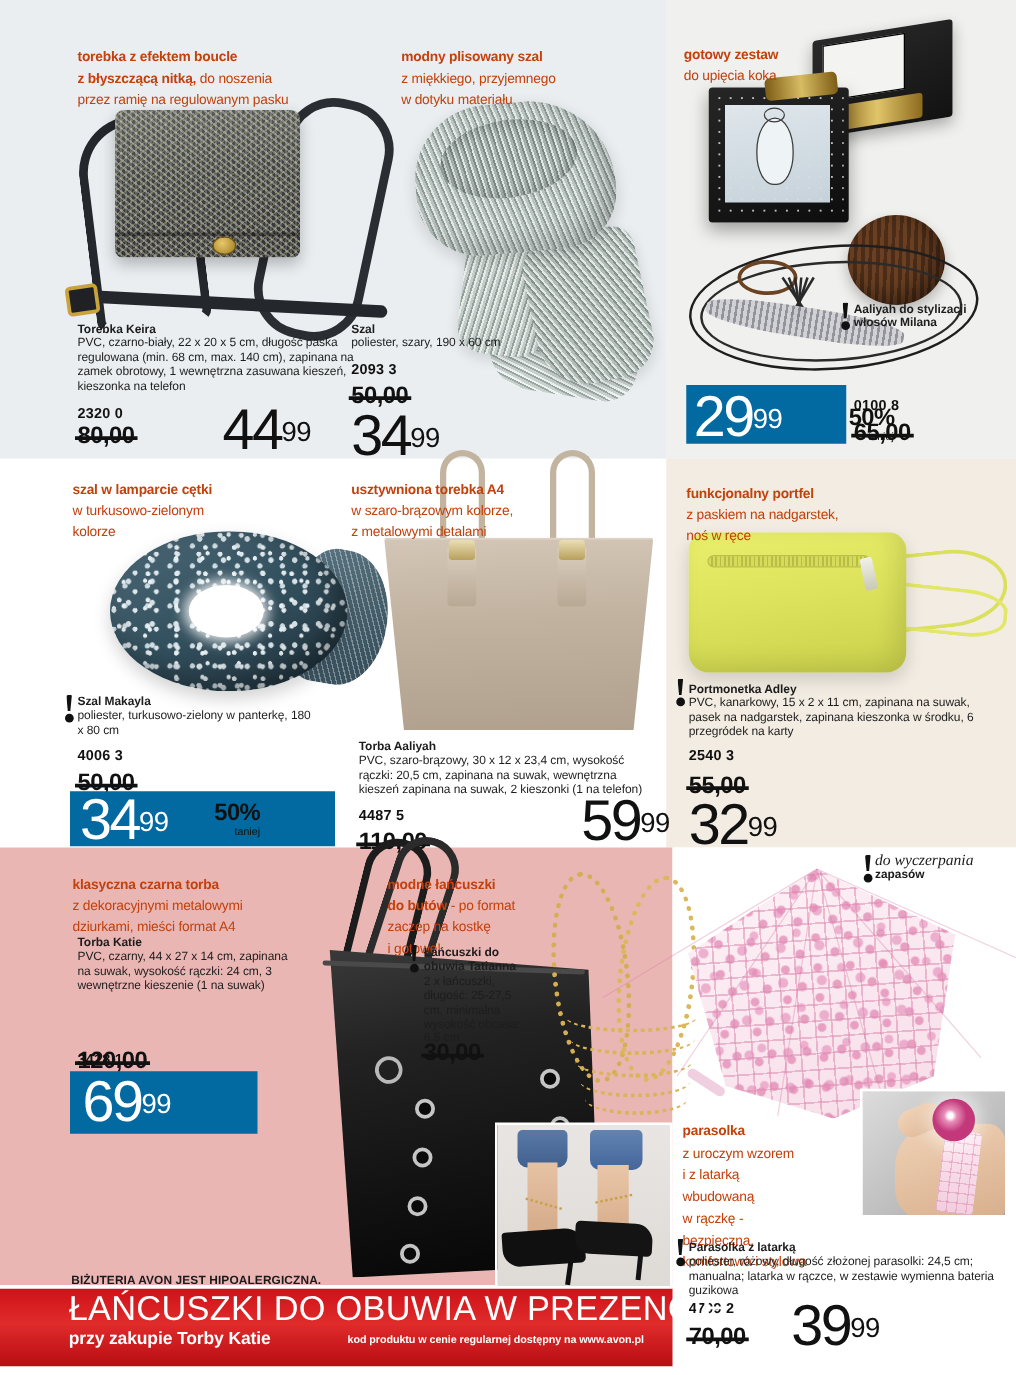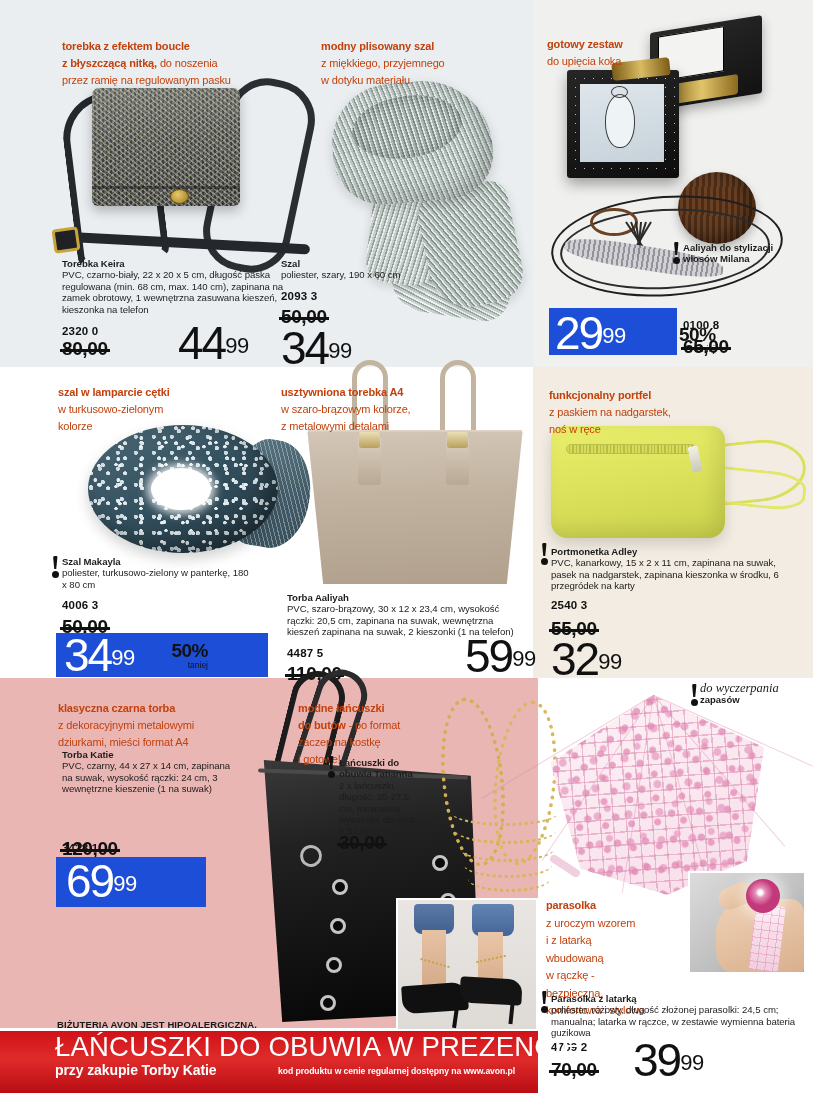--- a/index.html
+++ b/index.html
@@ -73,21 +73,21 @@
     line-height:1;
     white-space:nowrap;
   }
   .price .maj { font-size:46px; letter-spacing:-2px; }
   .price .min { font-size:22px; vertical-align:super; letter-spacing:-0.5px; }
   .price.white { color:#fff; }
 
   
   .redbox {
     position:absolute;
-    background:#1d4ed8;
+    background:#0369a1;
   }
   .redbox .price { color:#fff; position:static; display:inline-block; }
 
   .pct {
     position:absolute;
     text-align:right;
     line-height:1;
     color:#111;
   }
   .pct .big { font-size:19px; font-weight:700; letter-spacing:-0.5px; }
@@ -791,21 +791,21 @@
     <div class="mp-legL"></div>
       <div class="mp-legR"></div>
     <div class="mp-heelL"></div>
       <div class="mp-heelR"></div>
     <div class="mp-shoeL"></div>
       <div class="mp-shoeR"></div>
     <div class="mp-chain" style="left:22px; top:62px; transform:rotate(16deg);"></div>
     <div class="mp-chain" style="left:78px; top:58px; transform:rotate(-12deg);"></div>
   </div>
 
-  <div class="headline" style="left:298px; top:688px; width:220px;">
+  <div class="headline" style="left:310px; top:688px; width:220px;">
     <b>modne łańcuszki</b><br>
     <b>do butów</b><span class="reg"> - po format</span><br>
     <span class="reg">zaczep na kostkę</span><br>
     <span class="reg">i gotowe!</span>
   </div>
 
   <div class="bang" style="left:327px; top:756px;"></div>
   <div class="desc" style="left:339px; top:757px; width:78px;">
     <span class="nm">Łańcuszki do obuwia Tatianna</span><br>
     <span>2 x łańcuszki, długość: 25-27,5 cm, minimalna wysokość obcasa: 6,5 cm</span>

